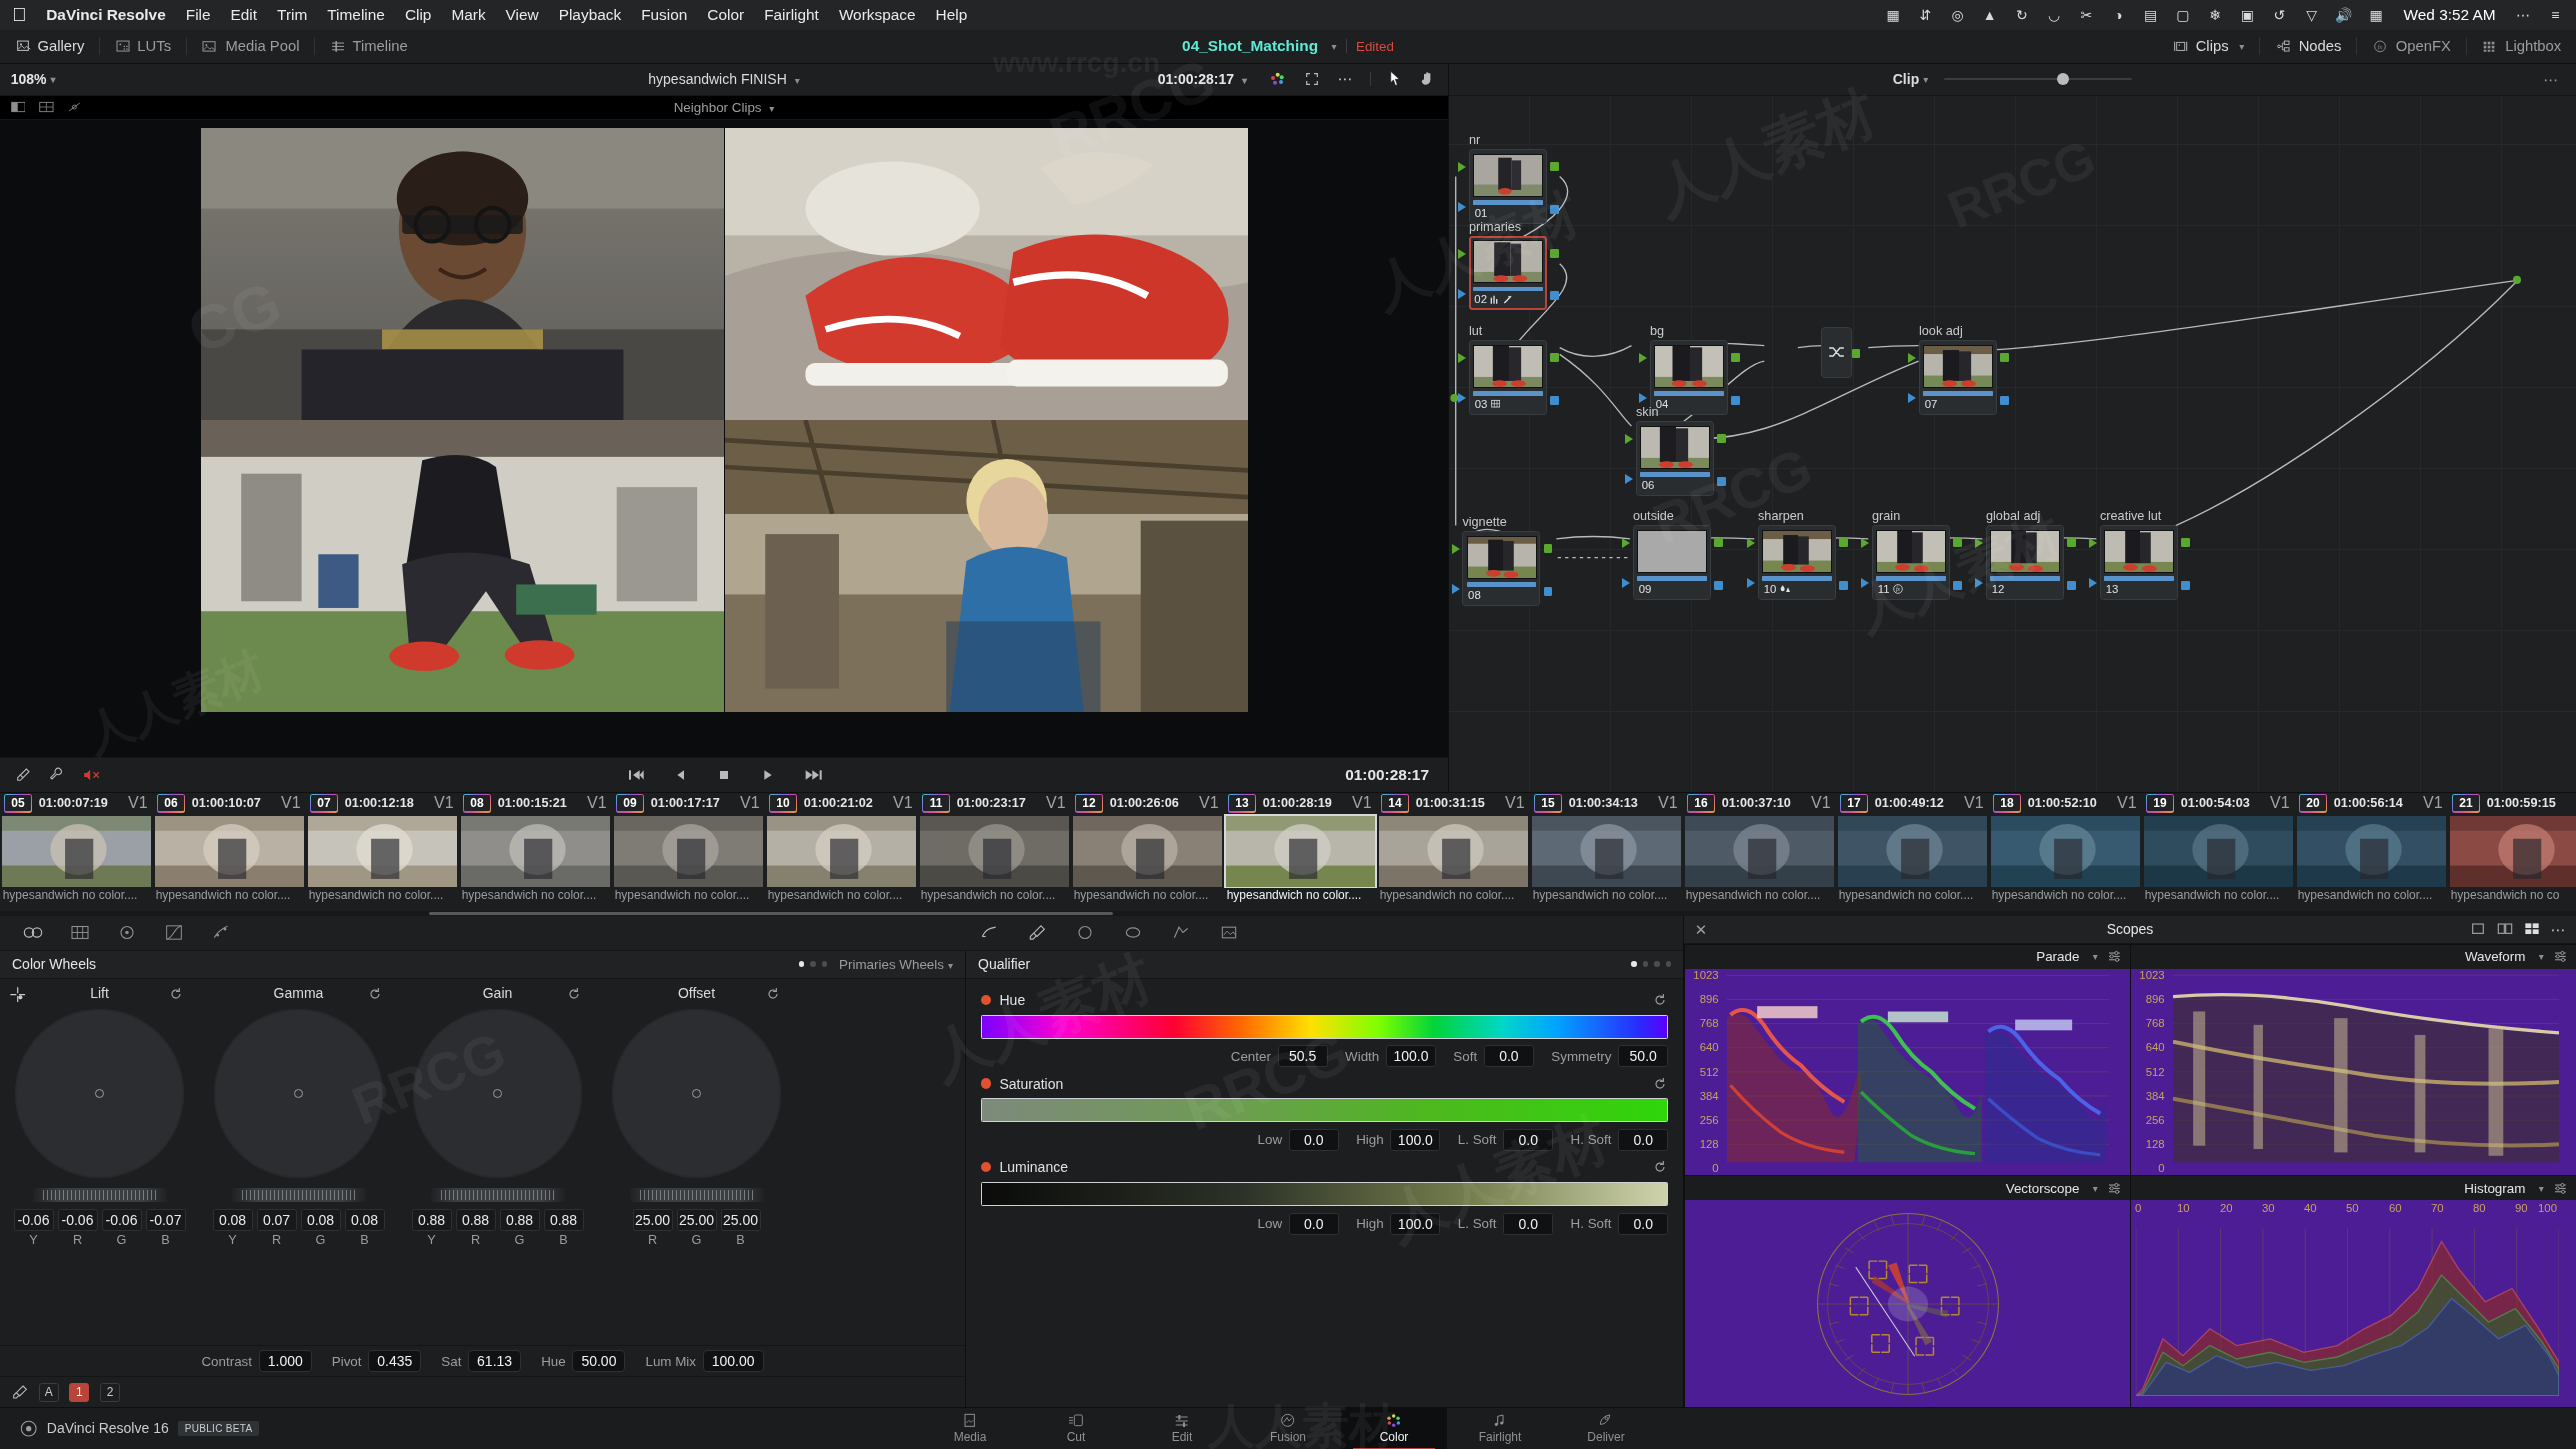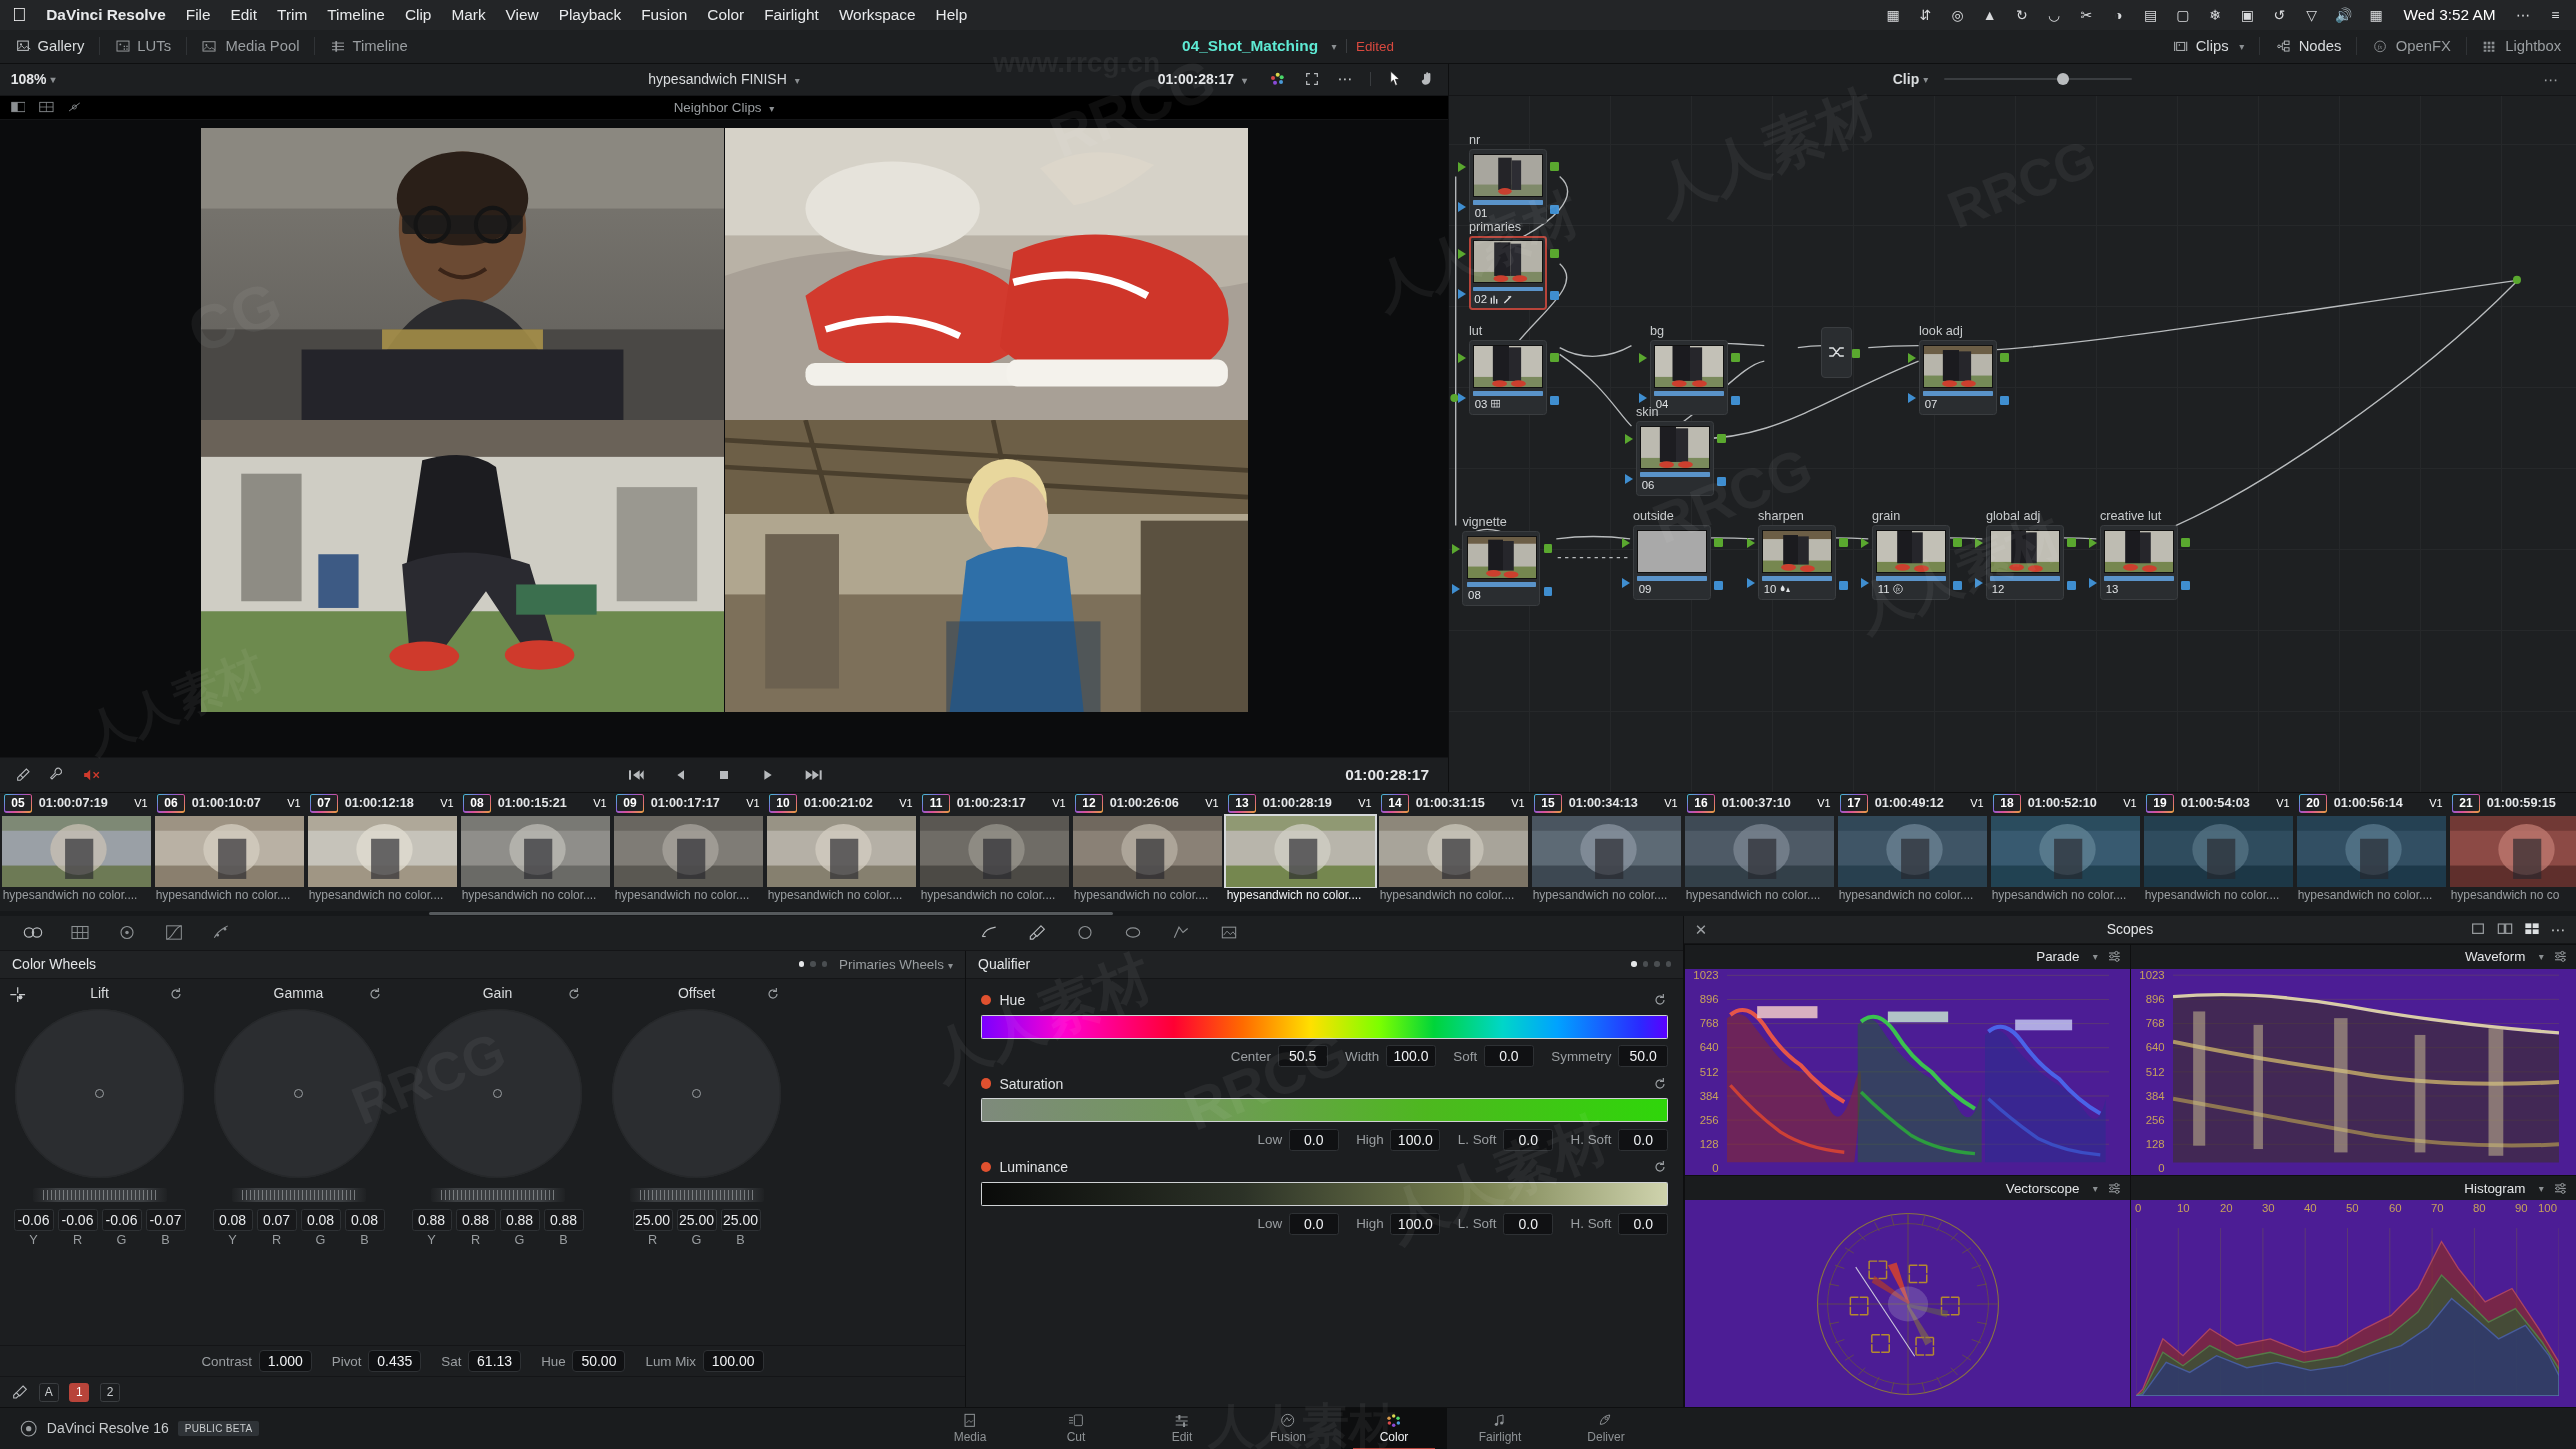--- a/index.html
+++ b/index.html
@@ -89,21 +89,21 @@
   .port.outb { right:-12px; bottom:10px; background:#3f8ed0; border-radius:1.3px;}
   .mixnode { position:absolute; width:31px; height:51px; background:#2a2d30; border:0.7px solid #3a3d40; border-radius:4px; display:flex; align-items:center; justify-content:center; color:#dfe2e4; font-size:14.8px;}
 
   
   .tlstrip { flex:0 0 124px; background:#1c1e20; border-top:0.7px solid #0e0f10; display:flex; flex-direction:column; overflow:hidden;}
   .tlruler { height:21.5px; display:flex; align-items:center; overflow:hidden; }
   .tlclip { width:153px; flex:0 0 153px; display:flex; align-items:center; gap:6.7px; padding-left:4px; position:relative;}
   .cnum { width:28px; height:19px; border-radius:2.7px; padding:1.3px; background:linear-gradient(135deg,#3ec9d6,#8a5ed8 35%,#d84f9a 60%,#e8a33c); display:flex;}
   .cnum i { flex:1; background:#202224; border-radius:1.3px; display:flex; align-items:center; justify-content:center; color:#fff; font-size:12px; font-style:normal; font-weight:bold;}
   .ctc { color:#e4e6e8; font-size:12.7px; font-weight:bold; white-space:nowrap;}
-  .cv1 { color:#ffffff; font-size:11px; margin-left:auto; padding-right:5.4px;}
+  .cv1 { color:#a3a3a3; font-size:16px; margin-left:auto; padding-right:5.4px;}
   .tlthumbs { height:75px; display:flex; overflow:hidden; }
   .thumbcell { width:153px; flex:0 0 153px; height:75px; position:relative; border:2px solid transparent; overflow:hidden;}
   .thumbcell.act { border:2px solid #d6d9db; }
   .tlnames { height:23px; display:flex; overflow:hidden;}
   .nmcell { width:153px; flex:0 0 153px; color:#9a9ea1; font-size:12px; padding-left:2.7px; white-space:nowrap; overflow:hidden;}
   .nmcell.act { color:#f2f4f6; }
   .tlscroll { height:4.7px; background:#16181a; position:relative;}
   .tlscroll i { position:absolute; left:429px; width:684px; top:0.7px; height:3.4px; background:#55595c; border-radius:2px; display:block;}
 
   

